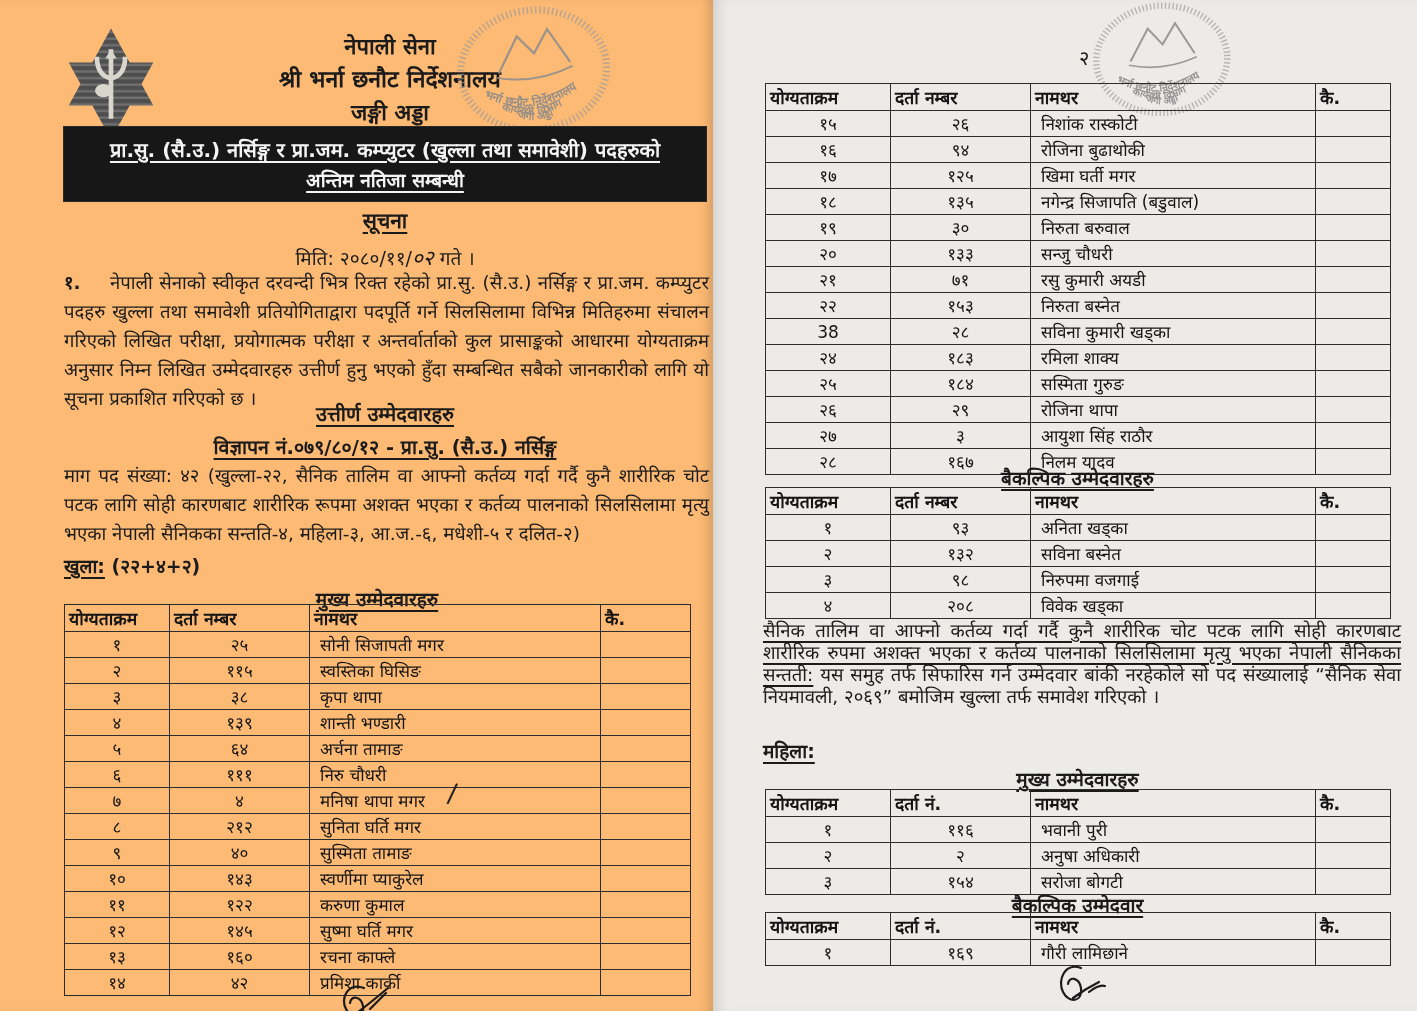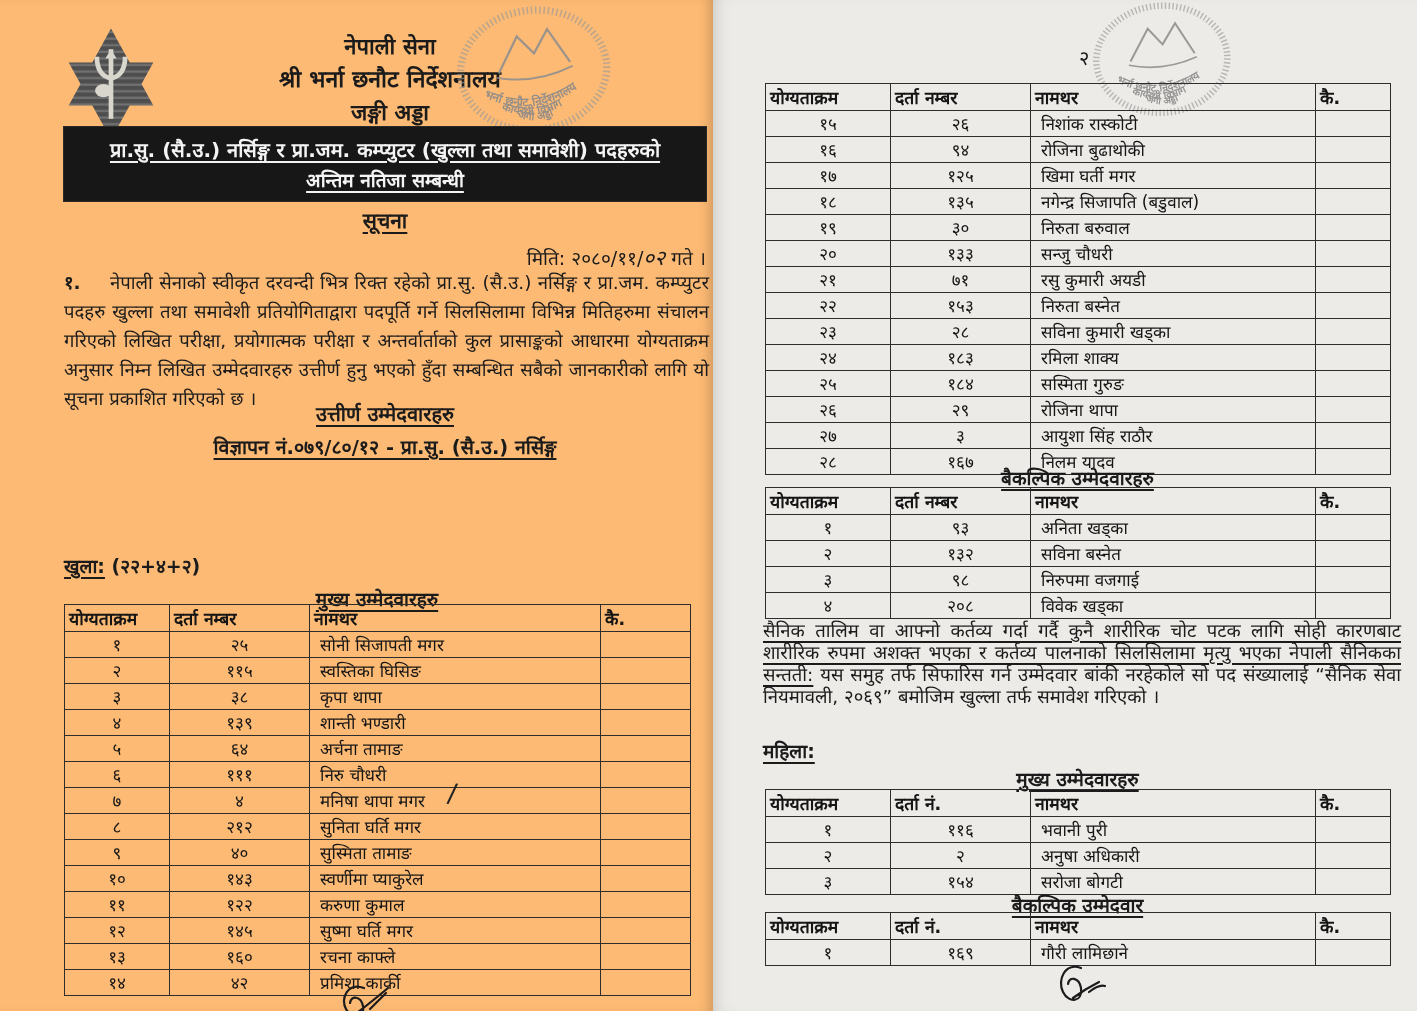--- a/index.html
+++ b/index.html
@@ -32,21 +32,21 @@
   #stamp2{left:374px;top:2px;transform:rotate(-4deg);}
   .stamp text{fill:#8a8a8a;font-weight:700;}
 
   .banner{left:64px;top:127px;width:642px;height:74px;background:#171717;color:#f4f4f4;
     display:flex;flex-direction:column;justify-content:center;gap:4px;text-align:center;
     box-shadow:0 0 0 1px #2a2a2a;}
   .banner-l1{font-size:20px;font-weight:700;}
   .banner-l2{font-size:19px;font-weight:700;}
 
   .sucana{left:64px;top:206px;width:642px;font-size:21px;}
-  .dateline{left:64px;top:243px;width:642px;text-align:right;font-size:19px;}
+  .dateline{left:64px;top:243px;width:642px;text-align:center;font-size:19px;}
   .handwritten{font-family:"DejaVu Serif","Liberation Serif",serif;font-style:italic;font-size:21px;}
 
   .para{font-size:18.5px;line-height:29px;text-align:justify;}
   #para1{left:64px;top:268px;width:645px;}
   .para-num{display:inline-block;width:46px;font-weight:700;}
 
   .h-passed{left:64px;top:400px;width:642px;font-size:20px;}
   .h-advert{left:64px;top:433px;width:642px;font-size:19.5px;}
   #demand-para{left:64px;top:461px;width:645px;}
   .khula{left:64px;top:553px;font-size:19px;font-weight:700;}
@@ -125,20 +125,21 @@
     <div class="banner-l2 u">अन्तिम नतिजा सम्बन्धी</div>
   </div>
 
   <div class="abs dateline"><span>मिति: २०८०/११/</span><span class="handwritten">०२</span><span> गते ।</span></div>
 
   <div class="abs para" id="para1"><span class="para-num">१.</span><span>नेपाली सेनाको स्वीकृत दरवन्दी भित्र रिक्त रहेको प्रा.सु. (सै.उ.) नर्सिङ्ग र प्रा.जम. कम्प्युटर पदहरु खुल्ला तथा समावेशी प्रतियोगिताद्वारा पदपूर्ति गर्ने सिलसिलामा विभिन्न मितिहरुमा संचालन गरिएको लिखित परीक्षा, प्रयोगात्मक परीक्षा र अन्तर्वार्ताको कुल प्रासाङ्कको आधारमा योग्यताक्रम अनुसार निम्न लिखित उम्मेदवारहरु उत्तीर्ण हुनु भएको हुँदा सम्बन्धित सबैको जानकारीको लागि यो सूचना प्रकाशित गरिएको छ ।</span></div>
 
   <div class="abs h-passed center bold u">उत्तीर्ण उम्मेदवारहरु</div>
   <div class="abs h-advert center bold u">विज्ञापन नं.०७९/८०/१२ - प्रा.सु. (सै.उ.) नर्सिङ्ग</div>
 
+  <div class="abs para" id="demand-para">माग पद संख्या: ४२ (खुल्ला-२२, सैनिक तालिम वा आफ्नो  कर्तव्य गर्दा गर्दै कुनै शारीरिक चोट पटक लागि सोही कारणबाट शारीरिक रूपमा अशक्त भएका र कर्तव्य पालनाको सिलसिलामा मृत्यु भएका नेपाली सैनिकका सन्तति-४, महिला-३, आ.ज.-६, मधेशी-५ र दलित-२)</div>
 
   <div class="abs khula"><span class="u">खुला:</span><span> (२२+४+२)</span></div>
 
   <div class="abs h-main1 center bold u">मुख्य उम्मेदवारहरु</div>
 
   <table class="abs doc-table" id="table1">
     <colgroup>
         <col style="width:105px">
         <col style="width:140px">
         <col style="width:291px">
@@ -323,21 +324,21 @@
           <td>रसु कुमारी अयडी</td>
           <td></td>
         </tr>
         <tr>
           <td>२२</td>
           <td>१५३</td>
           <td>निरुता बस्नेत</td>
           <td></td>
         </tr>
         <tr>
-          <td>२३</td>
+          <td>38</td>
           <td>२८</td>
           <td>सविना कुमारी खड्का</td>
           <td></td>
         </tr>
         <tr>
           <td>२४</td>
           <td>१८३</td>
           <td>रमिला शाक्य</td>
           <td></td>
         </tr>

